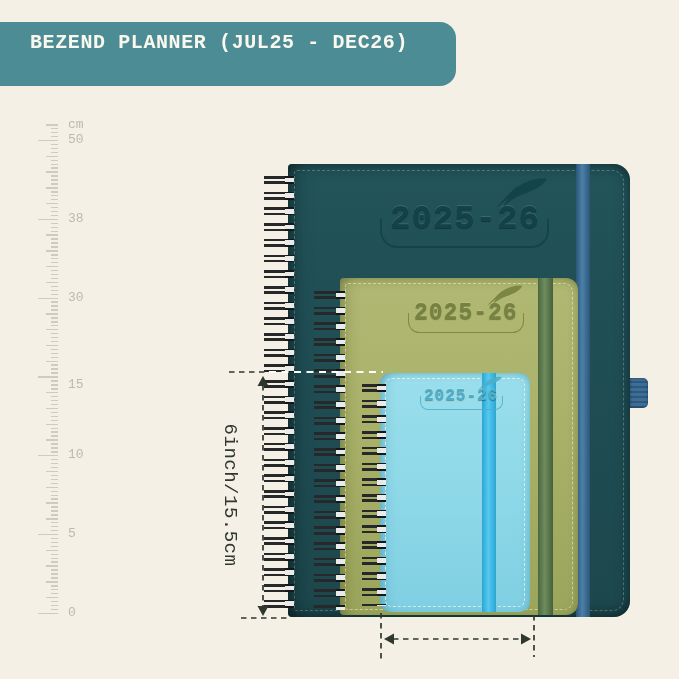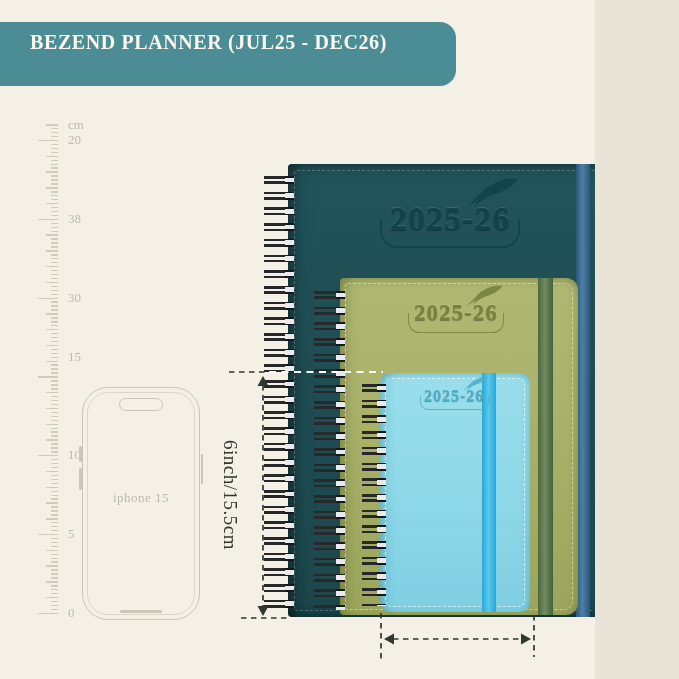--- a/index.html
+++ b/index.html
@@ -1,19 +1,19 @@
 <!DOCTYPE html>
 <html style="--c-background: #F5F0E5; --c-banner: #4C8C94; --c-banner-text: #FAF7EE; --c-ink: #3E4A42; --c-ruler: #CFCBBD; --c-ruler-text: #BDB9AB; --c-phone-outline: #C9C5B8; --c-notebook-large: #1F4E54; --c-notebook-large-band: #4C80A8; --c-notebook-medium: #A9B169; --c-notebook-medium-band: #6E8C5E; --c-notebook-small: #8FD9E9; --c-notebook-small-band: #55C9F0; --c-dimension: #2F372F;"><head>
 <meta charset="utf-8">
 <style>
   html,body{margin:0;padding:0;background:#e8e4d8;}
   .canvas{
-    position:relative;width:595px;height:679px;overflow:hidden;
+    position:relative;width:679px;height:679px;overflow:hidden;
     background:var(--c-background,#F5F0E5);
-    font-family:Liberation Serif, serif;
+    font-family:Liberation Mono, monospace;
   }
   
   .banner{
     position:absolute;left:0;top:22px;width:456px;height:64px;
     background:var(--c-banner,#4C8C94);
     border-radius:0 16px 16px 0;
     color:var(--c-banner-text,#FAF7EE);
     padding:9px 0 0 30px;box-sizing:border-box;
   }
   .banner-title{font-size:20px;font-weight:bold;letter-spacing:.6px;}
@@ -247,38 +247,29 @@
       <div class="tick" style="left: 8px; top: 155.66px; width: 12px;"></div>
       <div class="tick" style="left: 13px; top: 151.72px; width: 7px;"></div>
       <div class="tick" style="left: 13px; top: 147.78px; width: 7px;"></div>
       <div class="tick" style="left: 13px; top: 143.84px; width: 7px;"></div>
       <div class="tick" style="left: 0px; top: 139.9px; width: 20px;"></div>
       <div class="tick" style="left: 13px; top: 135.96px; width: 7px;"></div>
       <div class="tick" style="left: 13px; top: 132.02px; width: 7px;"></div>
       <div class="tick" style="left: 13px; top: 128.08px; width: 7px;"></div>
       <div class="tick" style="left: 8px; top: 124.14px; width: 12px;"></div>
       <div class="rlabel" style="top: 117.14px;">cm</div>
-      <div class="rlabel" style="top: 131.9px;">20</div>
+      <div class="rlabel" style="top: 131.9px;">50</div>
       <div class="rlabel" style="top: 210.7px;">38</div>
       <div class="rlabel" style="top: 289.5px;">30</div>
-      <div class="rlabel" style="top: 349px;">15</div>
+      <div class="rlabel" style="top: 377px;">15</div>
       <div class="rlabel" style="top: 447.1px;">10</div>
       <div class="rlabel" style="top: 525.9px;">5</div>
       <div class="rlabel" style="top: 604.7px;">0</div>
     </div>
 
-  <div class="phone">
-    <div class="phone-inner"></div>
-    <div class="phone-island"></div>
-    <div class="phone-label">iphone 15</div>
-    <div class="phone-home"></div>
-    <div class="side-btn btn-l1"></div>
-    <div class="side-btn btn-l2"></div>
-    <div class="side-btn btn-r1"></div>
-  </div>
 
   <div class="spiral-tails sp-l-t"></div>
   <div class="nb nb-large">
     <div class="stitch"></div>
     <div class="band band-large"></div>
     <div class="logo logo-large">
       <span class="year">2025-26</span>
       <span class="bracket"></span>
       <svg class="feather" viewBox="0 0 48 22">
         <path fill="currentColor" d="M47 3 C38 0 24 3 14 11 C9 15 5 18 1 21 C6 19 10 16 14 14 C11 16 9 19 8 21 C13 17 20 14 26 13 C35 11 44 8 47 3 Z"></path>

